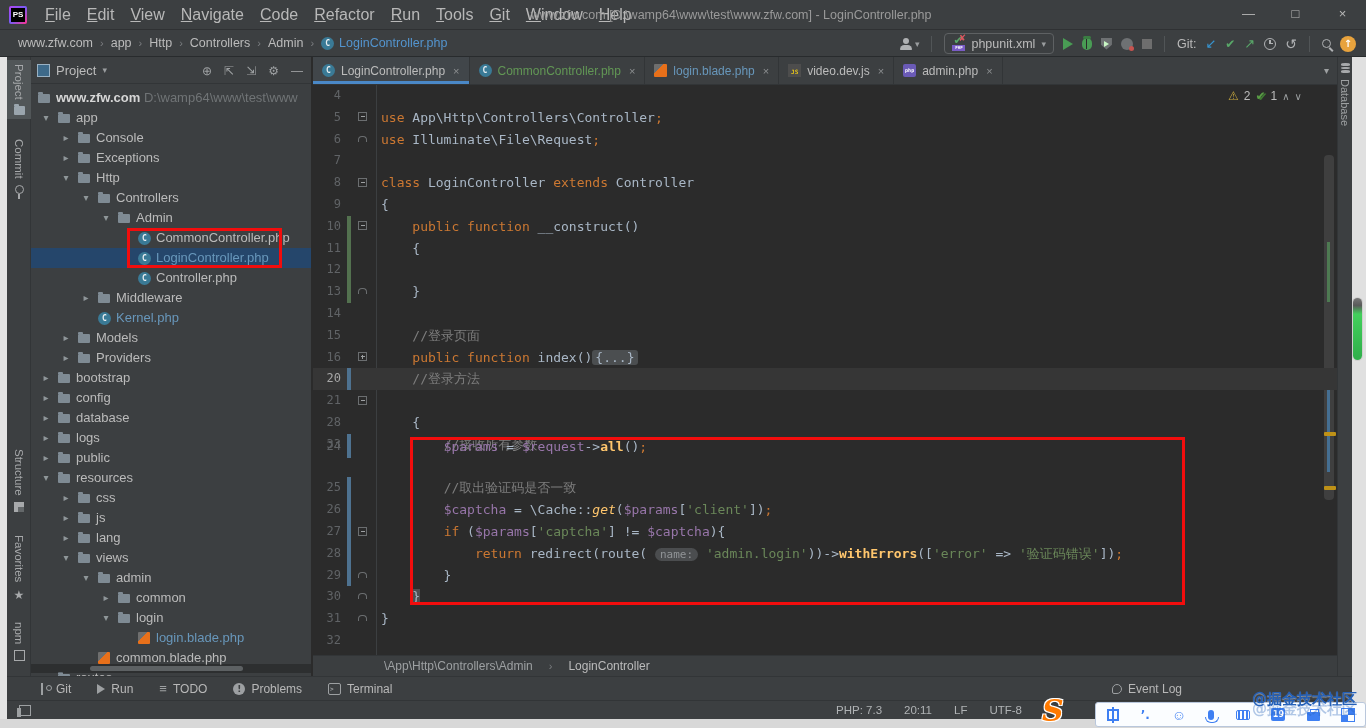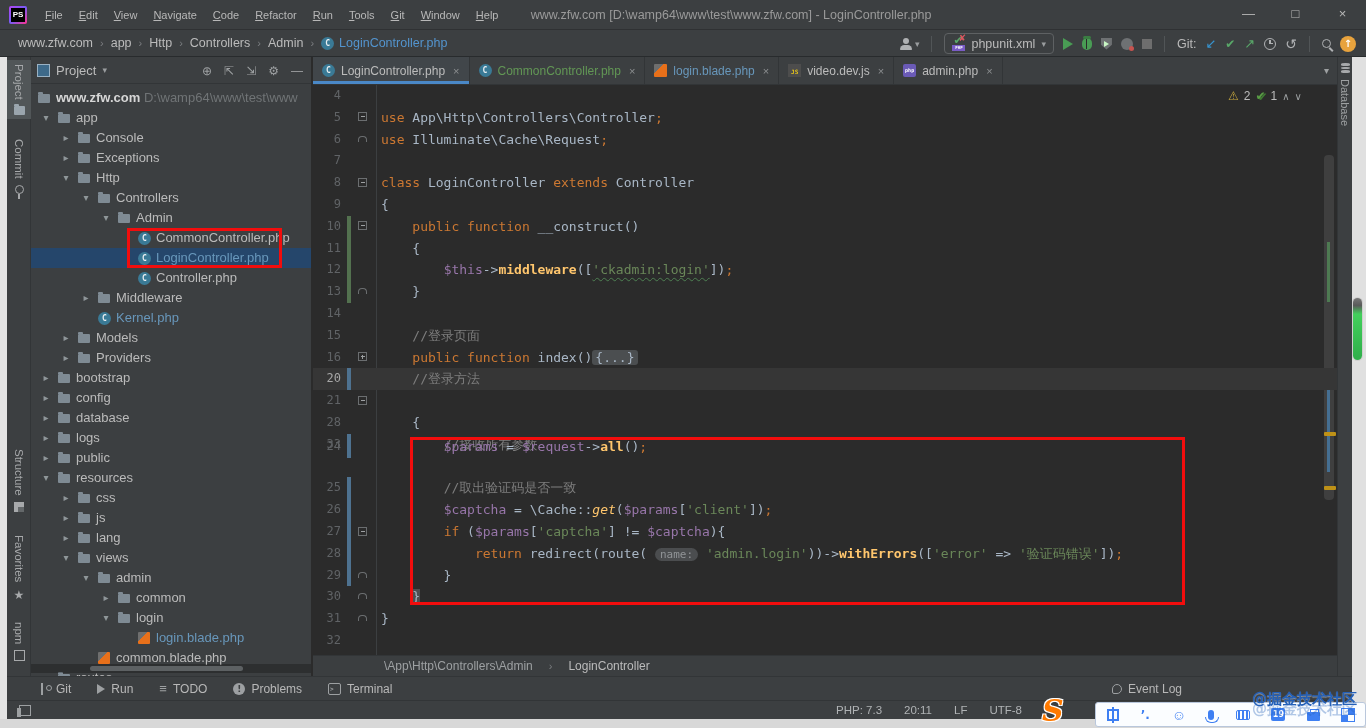--- a/index.html
+++ b/index.html
@@ -10,21 +10,21 @@
     font-size:13px; cursor:default;
   }
   
   .titlebar{ position:absolute; left:0; top:0; width:1366px; height:30px;
     background:#3c3f41; display:flex; align-items:center; border-bottom:1px solid #2f3133;}
   .ps-logo{ width:18px; height:18px; margin:0 10px 0 9px; padding:2px;
     background:linear-gradient(135deg,#b345f1 0%,#765cf5 50%,#ff318c 100%); border-radius:2px;}
   .ps-logo i{ display:flex; width:100%; height:100%; background:#000; color:#fff;
     font:bold 8px/12px "Liberation Sans",sans-serif; font-style:normal; align-items:center; justify-content:center;}
   .menubar{ display:flex; }
-  .menu-item{ display:inline-block; padding:4px 8px; color:#b8b8b8; font-size:11px; }
+  .menu-item{ display:inline-block; padding:4px 8px; color:#b8b8b8; font-size:16px; }
   .menu-item::first-letter{ text-decoration:underline; }
   .win-title{ position:absolute; left:50%; top:0; transform:translateX(-38%); line-height:30px;
     color:#9a9a9a; font-size:12.5px; white-space:nowrap;}
   .win-controls{ position:absolute; right:0; top:0; display:flex; height:30px;}
   .win-btn{ width:47px; text-align:center; line-height:28px; color:#b8b8b8; font-size:13px;}
   
   .navbar{ position:absolute; left:0; top:30px; width:1366px; height:27px; background:#3c3f41;
     display:flex; align-items:center; border-bottom:1px solid #282b2d; font-size:12.5px;}
   .crumbs{ display:flex; align-items:center; padding-left:18px; white-space:nowrap;}
   .crumb{ color:#bbbbbb; }
@@ -536,21 +536,21 @@
         <span class="ctext"></span>
       </div>
       <div class="crow" style="top: 21.8px;">
         <span class="lnum">5</span>
         <span class="gmark open"></span>
         <span class="ctext"><span class="sk">use </span><span class="sd">App\Http\Controllers\Controller</span><span class="sp">;</span></span>
       </div>
       <div class="crow" style="top: 43.6px;">
         <span class="lnum">6</span>
         <span class="gmark end"></span>
-        <span class="ctext"><span class="sk">use </span><span class="sd">Illuminate\Cache\Request</span><span class="sp">;</span></span>
+        <span class="ctext"><span class="sk">use </span><span class="sd">Illuminate\File\Request</span><span class="sp">;</span></span>
       </div>
       <div class="crow" style="top: 65.4px;">
         <span class="lnum">7</span>
         <span class="ctext"></span>
       </div>
       <div class="crow" style="top: 87.2px;">
         <span class="lnum">8</span>
         <span class="gmark open"></span>
         <span class="ctext"><span class="sk">class </span><span class="sd">LoginController </span><span class="sk">extends </span><span class="sd">Controller</span></span>
       </div>
@@ -565,21 +565,20 @@
         <span class="ctext"><span class="sd">    </span><span class="sk">public </span><span class="sk">function </span><span class="sd">__construct()</span></span>
       </div>
       <div class="crow" style="top: 152.6px;">
         <span class="lnum">11</span>
         <span class="cbar g"></span>
         <span class="ctext"><span class="sd">    {</span></span>
       </div>
       <div class="crow" style="top: 174.4px;">
         <span class="lnum">12</span>
         <span class="cbar g"></span>
-        <span class="ctext"><span class="sd">        </span><span class="sv">$this</span><span class="sd">-&gt;</span><span class="sf b">middleware</span><span class="sd">([</span><span class="ss wavy">'ckadmin:login'</span><span class="sd">])</span><span class="sp">;</span></span>
       </div>
       <div class="crow" style="top: 196.2px;">
         <span class="lnum">13</span>
         <span class="cbar g"></span>
         <span class="gmark end"></span>
         <span class="ctext"><span class="sd">    }</span></span>
       </div>
       <div class="crow" style="top: 218px;">
         <span class="lnum">14</span>
         <span class="ctext"></span>

